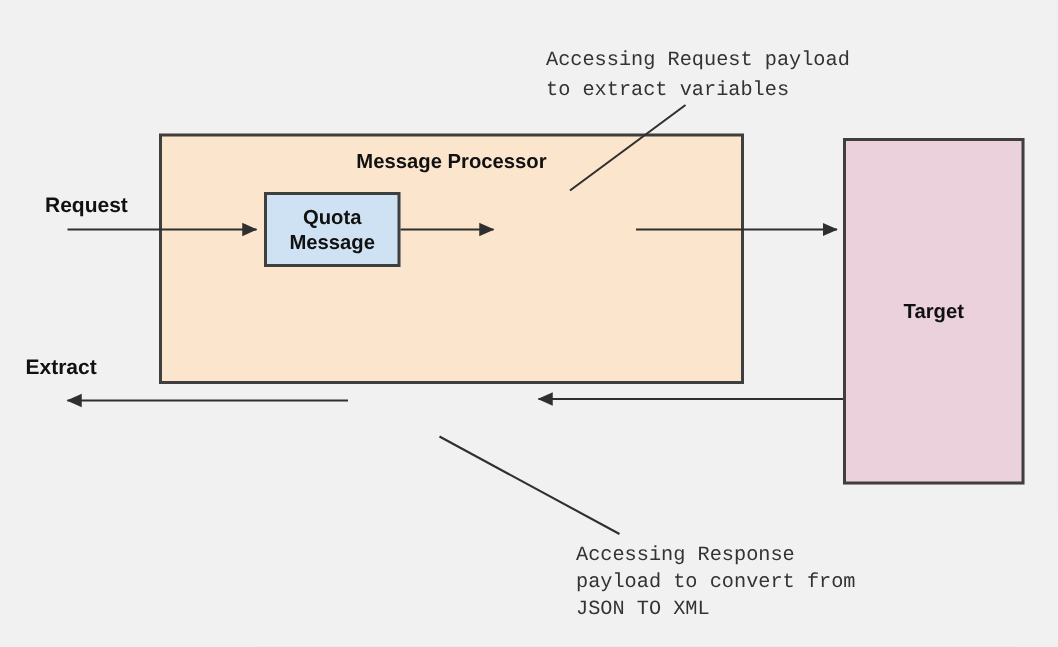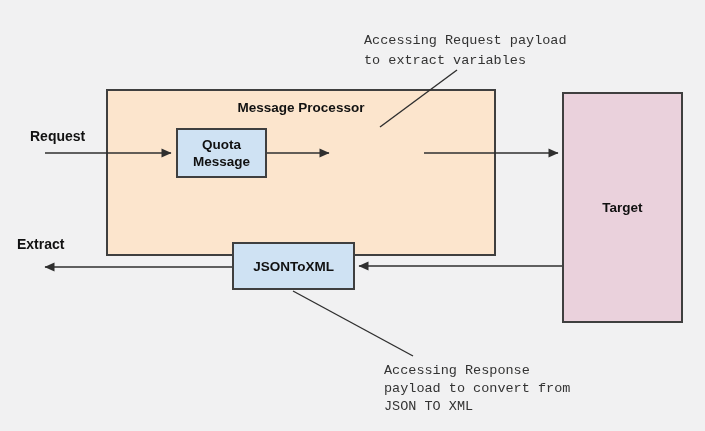--- a/index.html
+++ b/index.html
@@ -103,21 +103,20 @@
   </svg>
 
   <div class="box processor">
     <div class="processor-title">Message Processor</div>
   </div>
 
   <div class="box node quota">Quota
 Message</div>
 
 
-  <div class="box node jsonxml">JSONToXML</div>
 
   <div class="box node target">Target</div>
 
   <div class="flow-label request-label">Request</div>
 
   <div class="flow-label response-label">Extract</div>
 
   <div class="annotation annotation-top">Accessing Request payload
 to extract variables</div>
 

